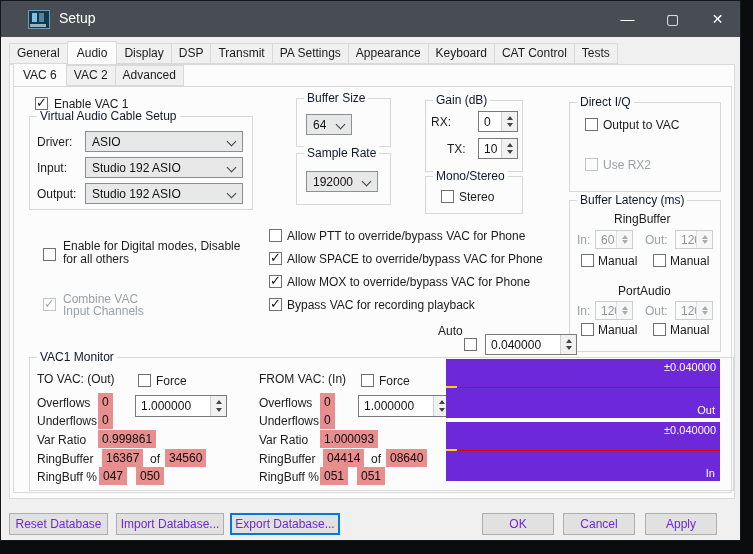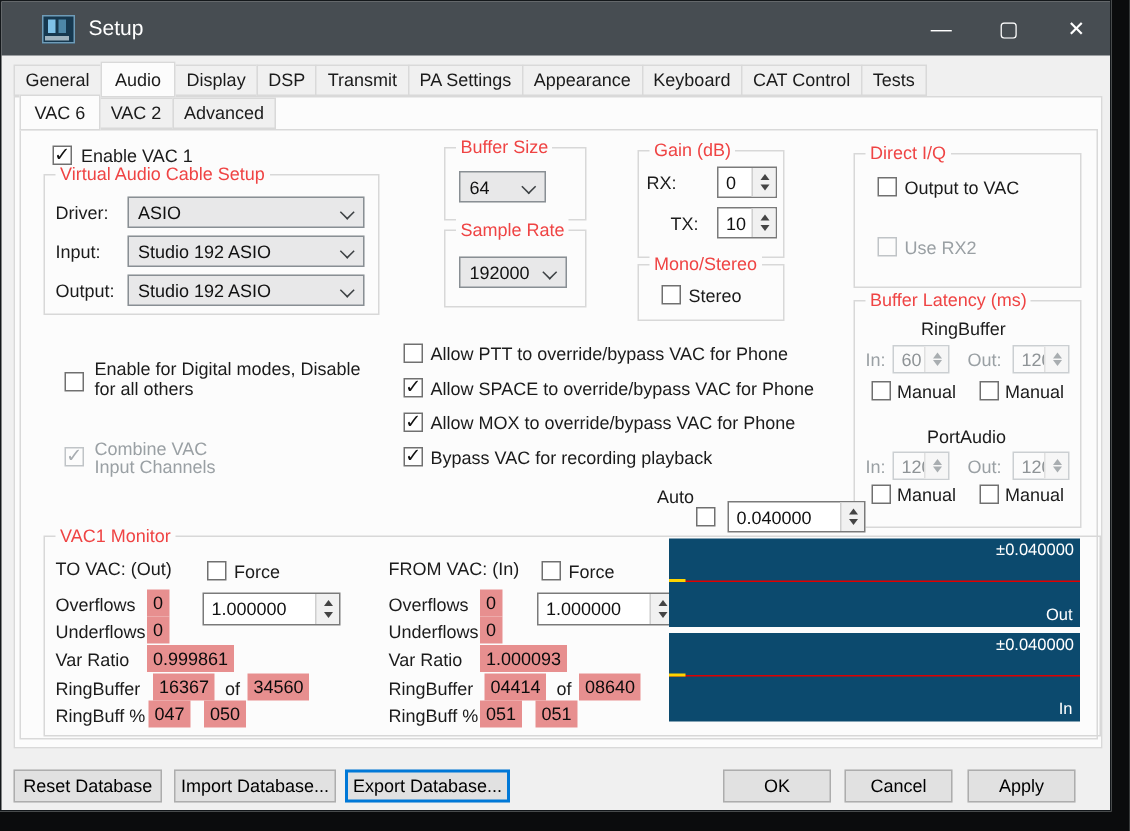--- a/index.html
+++ b/index.html
@@ -21,21 +21,21 @@
   .tab.sel{background:#fcfcfc;padding:4px 9px 4px 9px;position:relative;z-index:4;margin-bottom:-1px;}
   .pane{position:absolute;left:8px;top:63px;width:726px;height:435px;background:#fcfcfc;
         border:1px solid #d9d9d9;box-sizing:border-box;z-index:1;}
   .subtabstrip{position:absolute;left:12px;top:64px;height:21px;display:flex;align-items:flex-end;z-index:3;}
   .subpane{position:absolute;left:12px;top:85px;width:719px;height:407px;background:#fcfcfc;
            border:1px solid #d9d9d9;box-sizing:border-box;z-index:1;}
   
   .lbl{position:absolute;font-size:12px;color:#1b1b1b;white-space:nowrap;z-index:5;}
   .lbl.dis{color:#9aa0a4;}
   .group{position:absolute;border:1px solid #d8d8d8;z-index:4;}
-  .group-label{position:absolute;top:-8px;left:7px;background:#fcfcfc;padding:0 3px;font-size:12px;color:#ef4444;white-space:nowrap;}
+  .group-label{position:absolute;top:-8px;left:7px;background:#fcfcfc;padding:0 3px;font-size:12px;color:#0f172a;white-space:nowrap;}
   .cb{position:absolute;width:13px;height:13px;box-sizing:border-box;border:1px solid #707070;background:#fff;z-index:6;}
   .cb.on::after{content:"✓";position:absolute;left:0px;top:-3px;font-size:13px;color:#111;}
   .cb.dis{border-color:#c0c4c7;background:#fcfcfc;}
   .cb.dis.on::after{color:#a8adb1;}
   .combo{position:absolute;height:21px;box-sizing:border-box;background:#e8e8e9;border:1px solid #898f94;
          font-size:12px;color:#111;z-index:6;}
   .combo .val{position:absolute;left:6px;top:3px;white-space:nowrap;}
   .combo .chev{position:absolute;right:7px;top:6px;width:6px;height:6px;
                border-left:1px solid #3c4043;border-bottom:1px solid #3c4043;transform:rotate(-45deg);}
   .spin{position:absolute;height:21px;box-sizing:border-box;background:#fff;border:1px solid #7a7a7a;
@@ -47,27 +47,27 @@
   .spin .dn{position:absolute;right:4px;bottom:4px;width:0;height:0;border-left:3px solid transparent;
             border-right:3px solid transparent;border-top:4px solid #444;}
   .spin.dis{border-color:#cbcfd2;color:#8e9396;background:#fbfbfb;}
   .spin.dis .ud{background:#f6f6f6;border-left-color:#e0e0e0;}
   .spin.dis .up{border-bottom-color:#a8adb0;}
   .spin.dis .dn{border-top-color:#a8adb0;}
   .spin.small{height:19px;}
   .spin.small .val{top:2px;}
   .cell{position:absolute;background:#e78f8f;color:#0c0c0c;font-size:12px;height:18px;box-sizing:border-box;
         padding:2px 4px;white-space:nowrap;z-index:6;}
-  .scope{position:absolute;background:#0c4a6e;z-index:6;}
+  .scope{position:absolute;background:#6d28d9;z-index:6;}
   .scope .range{position:absolute;right:4px;top:2px;color:#fff;font-size:11px;}
   .scope .tag{position:absolute;right:5px;bottom:2px;color:#fff;font-size:11px;}
   .scope .line{position:absolute;left:0;right:0;top:48%;height:1px;background:#e00000;}
   .scope .ystub{position:absolute;left:0;width:11px;top:calc(48% - 1px);height:2px;background:#ffd400;}
   .btn{position:absolute;height:22px;box-sizing:border-box;background:#e1e1e1;border:1px solid #adadad;
-       font-size:12px;color:#000000;display:flex;align-items:center;justify-content:center;z-index:6;white-space:nowrap;}
+       font-size:12px;color:#6d28d9;display:flex;align-items:center;justify-content:center;z-index:6;white-space:nowrap;}
   .btn.focus{border:2px solid #0078d7;}
 </style>
 </head>
 <body>
 
 <div class="stage">
   <div class="window">
 
     <div class="titlebar">
       <span class="app-icon">
@@ -126,21 +126,21 @@
     </div>
     <span class="lbl" style="left:36px;top:186px;">Output:</span>
     <div class="combo" style="left:84px;top:182px;width:158px;">
       <span class="val">Studio 192 ASIO</span>
       <span class="chev"></span>
     </div>
 
     <div class="group" style="left:295px;top:97px;width:93px;height:47px;">
       <span class="group-label">Buffer Size</span>
     </div>
-    <div class="combo" style="left:305px;top:113px;width:58px;">
+    <div class="combo" style="left:305px;top:113px;width:46px;">
       <span class="val">64</span>
       <span class="chev"></span>
     </div>
 
     <div class="group" style="left:295px;top:152px;width:93px;height:50px;">
       <span class="group-label">Sample Rate</span>
     </div>
     <div class="combo" style="left:305px;top:170px;width:72px;">
       <span class="val">192000</span>
       <span class="chev"></span>

